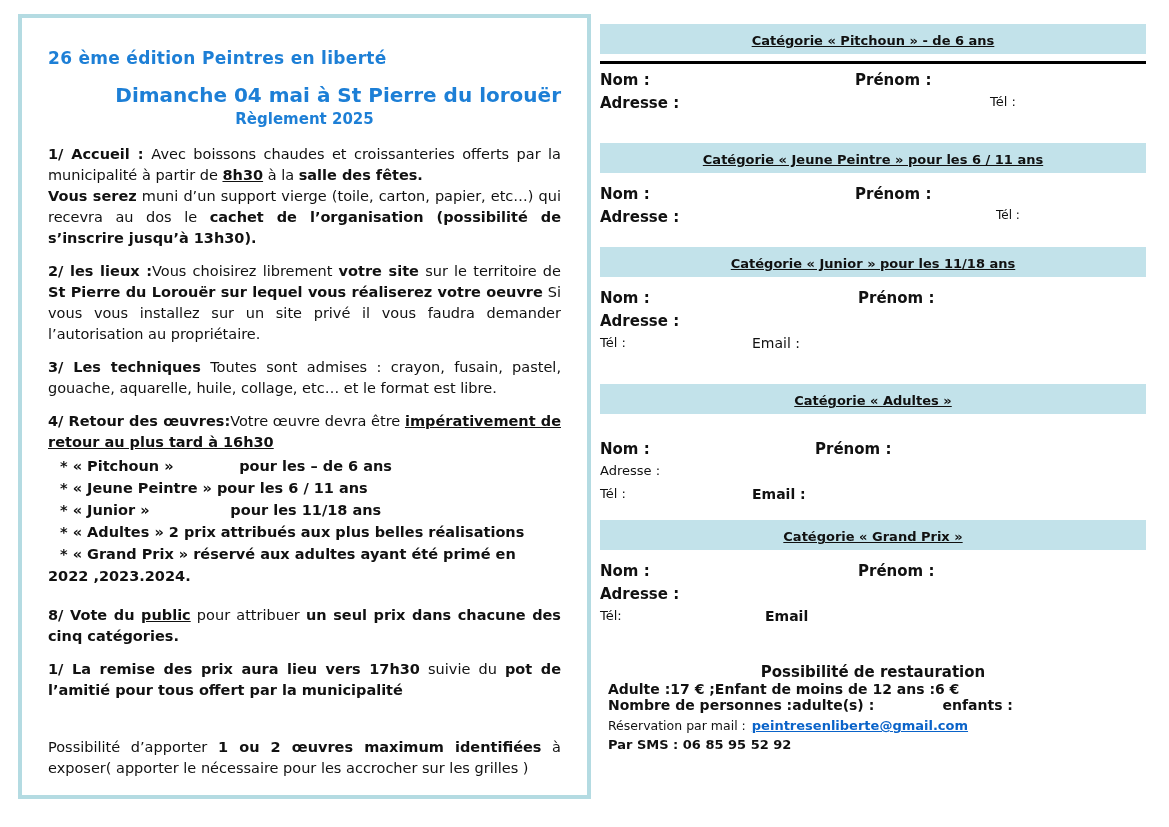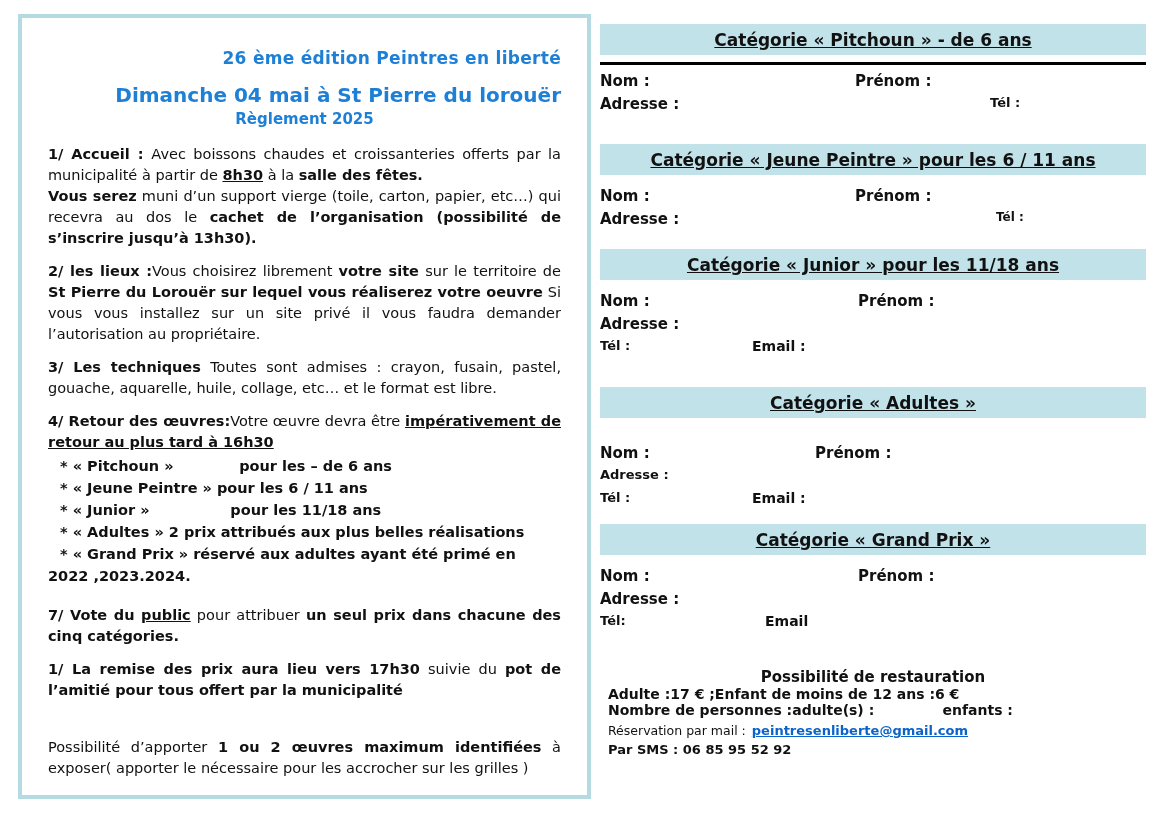--- a/index.html
+++ b/index.html
@@ -16,43 +16,43 @@
     font-family:"DejaVu Sans",sans-serif;color:var(--text-black);
   }
   .b{font-weight:bold}
   .u{text-decoration:underline}
 
   
   .left-box{
     position:absolute;left:18px;top:14px;width:573px;height:785px;
     border:4px solid var(--border-teal);padding:14px 26px 0 26px;overflow:hidden;
   }
-  .t1{margin-top:16px;text-align:right;color:var(--title-blue);font-weight:bold;font-size:17px;letter-spacing:.3px}
+  .t1{margin-top:16px;text-align:left;color:var(--title-blue);font-weight:bold;font-size:17px;letter-spacing:.3px}
   .t2{margin-top:15px;text-align:right;color:var(--title-blue);font-weight:bold;font-size:20px}
   .t3{margin-top:3px;text-align:center;color:var(--title-blue);font-weight:bold;font-size:15px}
   .para{margin-top:12px;text-align:justify;font-size:14.5px;line-height:21px}
   .para.first{margin-top:16px}
   .para.nogap{margin-top:0}
   .para.gap-lg{margin-top:18px}
   .para.foot{margin-top:36px}
   .bullet{margin:1px 0 0 12px;font-weight:bold;white-space:pre-wrap;font-size:14.5px;line-height:21px}
   .bullet.firstb{margin-top:3px}
   .bullet.cont{margin-left:0}
 
   
   .right-col{position:absolute;left:600px;top:14px;width:546px}
   .cat-bar{background:var(--bar-blue);text-align:center;padding:6px 0 5px}
-  .cat-title{font-weight:bold;font-size:17px;text-decoration:underline}
+  .cat-title{font-weight:bold;font-size:13px;text-decoration:underline}
   .thick-line{height:3px;background:#000;margin-top:7px}
   .frow{position:relative;height:23px}
   .r1{margin-top:10px}
   .s1 .r1{margin-top:5px}
   .s4 .r1{margin-top:24px}
   .f{position:absolute;top:2px;left:0;font-size:15px;font-weight:bold;white-space:nowrap}
-  .plain{font-weight:bold}
+  .plain{font-weight:normal}
   .small{font-size:13px}
   .xsmall{font-size:12px}
   .s1{margin-top:10px}
   .s2{margin-top:28px}
   .s3{margin-top:18px}
   .s4{margin-top:28px}
   .s5{margin-top:13px}
   .s1 .r1 .f2{left:255px}
   .s1 .r2 .f2{left:390px}
   .s2 .r1 .f2{left:255px}
@@ -86,21 +86,21 @@
   <p class="para"><span class="b">3/ Les techniques</span><span> Toutes sont admises : crayon, fusain, pastel, gouache, aquarelle, huile, collage, etc… et le format est libre.</span></p>
   <p class="para"><span class="b">4/ Retour des œuvres:</span><span>Votre œuvre  devra être </span><span class="b u">impérativement de retour au plus tard à 16h30</span></p>
 
   <div class="bullet firstb">* « Pitchoun »             pour les – de 6 ans</div>
   <div class="bullet">* « Jeune Peintre » pour les 6 / 11 ans</div>
   <div class="bullet">* « Junior »                pour les 11/18 ans</div>
   <div class="bullet">* « Adultes » 2 prix attribués aux plus belles réalisations</div>
   <div class="bullet">* « Grand Prix » réservé aux adultes ayant été primé en</div>
   <div class="bullet cont">2022 ,2023.2024.</div>
 
-  <p class="para gap-lg"><span class="b">7/ Vote du </span><span class="b u">public</span><span> pour attribuer </span><span class="b">un seul prix dans chacune des cinq catégories.</span></p>
+  <p class="para gap-lg"><span class="b">8/ Vote du </span><span class="b u">public</span><span> pour attribuer </span><span class="b">un seul prix dans chacune des cinq catégories.</span></p>
   <p class="para"><span class="b">1/ La remise des prix aura lieu vers 17h30</span><span> suivie du </span><span class="b">pot de l’amitié pour tous offert par la municipalité</span></p>
   <p class="para foot"><span>Possibilité d’apporter </span><span class="b">1 ou 2 œuvres maximum identifiées</span><span> à exposer( apporter le nécessaire pour les accrocher sur les grilles )</span></p>
 </div>
 
 <div class="right-col">
 
   <div class="section s1">
     <div class="cat-bar">
       <span class="cat-title">Catégorie « Pitchoun » - de 6 ans</span>
     </div>

